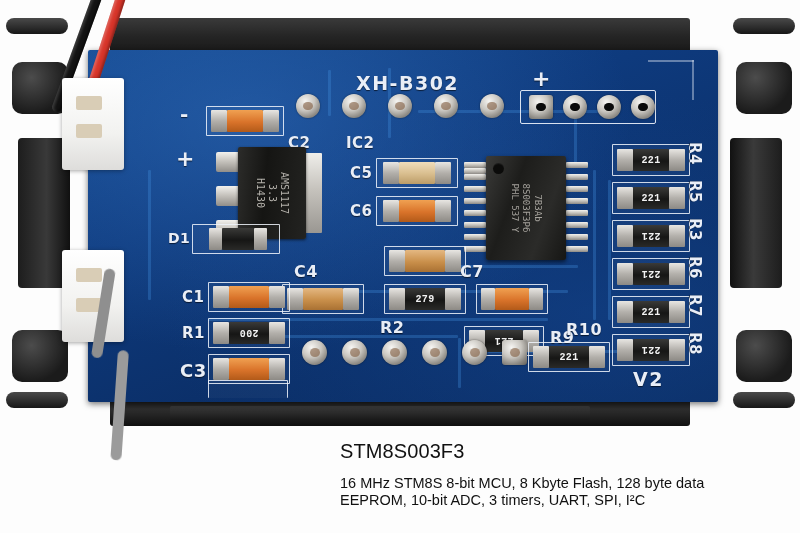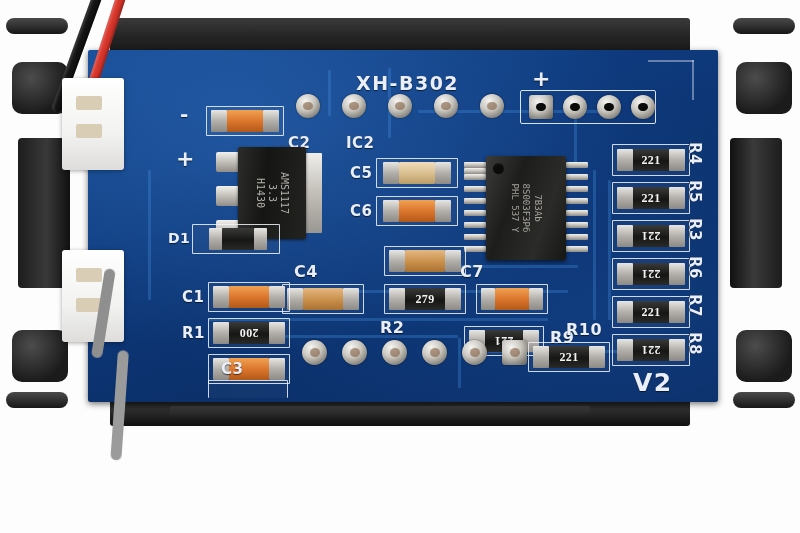--- a/index.html
+++ b/index.html
@@ -94,22 +94,22 @@
   }
   
   .smd { position: absolute; border-radius: 1px; }
   .smd .body { position:absolute; left:22%; top:0; width:56%; height:100%; border-radius:1px; }
   .smd .cap  { position:absolute; top:0; width:24%; height:100%;
                background: linear-gradient(180deg,#e8e6e2,#b3b0ab 50%,#8d8a85);
                border-radius:1px; }
   .smd .cap.l { left:-2%; } .smd .cap.r { right:-2%; }
   .smd .code {
     position:absolute; inset:0; display:flex; align-items:center; justify-content:center;
-    color:#f2f2f2; font-family:Liberation Serif, serif; font-weight:700;
-    font-size:12px; letter-spacing:.3px;
+    color:#f2f2f2; font-family:Liberation Mono, monospace; font-weight:700;
+    font-size:10px; letter-spacing:.3px;
   }
   .res .body { background: linear-gradient(180deg,#3a3a38,#161615 55%,#2a2a28); }
   .cap-tan .body { background: linear-gradient(180deg,#e4b882,#c98f4a 55%,#a97133); }
   .cap-org .body { background: linear-gradient(180deg,#f0a152,#d9732a 55%,#b25a19); }
   .cap-beige .body { background: linear-gradient(180deg,#f0ddbb,#d8bd8d 55%,#bb9c68); }
 
   
   .pad {
     position: absolute; border-radius: 50%;
     background: radial-gradient(circle at 38% 30%, #f6f5f2 0%, #c9c6c0 42%, #8e8b85 72%, #5f5d58 100%);
@@ -227,21 +227,21 @@
       <div class="trace" style="left:150px;top:285px;width:220px;height:3px;"></div>
       <div class="trace" style="left:370px;top:288px;width:3px;height:50px;"></div>
       <div class="trace" style="left:400px;top:300px;width:170px;height:3px;"></div>
       <div class="trace" style="left:240px;top:20px;width:3px;height:46px;"></div>
 
       <div class="silk-line" style="left:604px;top:10px;width:2px;height:40px;opacity:.5;"></div>
       <div class="silk-line" style="left:560px;top:10px;width:46px;height:2px;opacity:.5;"></div>
 
       <div class="silk" style="left:268px;top:22px;font-size:19px;letter-spacing:1.5px;">XH-B302</div>
 
-      <div class="silk" style="left:545px;top:318px;font-size:25px;letter-spacing:1.5px;">V2</div>
+      <div class="silk" style="left:545px;top:318px;font-size:19px;letter-spacing:1.5px;">V2</div>
 
       <div class="pad" style="left:208px;top:44px;width:24px;height:24px;"></div>
       <div class="pad" style="left:254px;top:44px;width:24px;height:24px;"></div>
       <div class="pad" style="left:300px;top:44px;width:24px;height:24px;"></div>
       <div class="pad" style="left:346px;top:44px;width:24px;height:24px;"></div>
       <div class="pad" style="left:392px;top:44px;width:24px;height:24px;"></div>
 
       <div class="silk" style="left:444px;top:16px;font-size:22px;">+</div>
       <div id="header4"></div>
       <div class="pad sq dark" style="left:441px;top:45px;width:24px;height:24px;"></div>
@@ -437,21 +437,21 @@
         <div class="code" style="transform:rotate(180deg);">200</div>
       </div>
       <div class="silk" style="left:94px;top:274px;font-size:15px;">R1</div>
 
       <div class="outline" style="left:120px;top:304px;width:82px;height:30px;"></div>
       <div class="smd cap-org" style="left:126px;top:308px;width:70px;height:22px;">
         <div class="cap l"></div>
           <div class="body"></div>
           <div class="cap r"></div>
       </div>
-      <div class="silk" style="left:92px;top:310px;font-size:15px;margin-left:41px;">C3</div>
+      <div class="silk" style="left:92px;top:310px;font-size:18px;">C3</div>
 
       <div class="pad" style="left:214px;top:290px;width:25px;height:25px;"></div>
       <div class="pad" style="left:254px;top:290px;width:25px;height:25px;"></div>
       <div class="pad" style="left:294px;top:290px;width:25px;height:25px;"></div>
       <div class="pad" style="left:334px;top:290px;width:25px;height:25px;"></div>
       <div class="pad" style="left:374px;top:290px;width:25px;height:25px;"></div>
       <div class="pad sq" style="left:414px;top:290px;width:25px;height:25px;"></div>
 
       <div class="outline" style="left:120px;top:330px;width:80px;height:18px;border-bottom:none;"></div>
 
@@ -478,14 +478,21 @@
       <div class="slot" style="left:14px;top:18px;width:26px;height:14px;"></div>
       <div class="slot" style="left:14px;top:48px;width:26px;height:14px;"></div>
     </div>
     <div class="wire" style="left:105px;top:268px;width:11px;height:90px;background:#8f8f8f;
                 transform:rotate(9deg);transform-origin:top left;filter:blur(.6px);"></div>
     <div class="wire" style="left:118px;top:350px;width:11px;height:110px;background:#9b9b9b;
                 transform:rotate(4deg);transform-origin:top left;filter:blur(.6px);"></div>
 
   </div>
 
+  <div id="caption">
+    <div id="cap-title">STM8S003F3</div>
+    <div id="cap-body">
+      <div>16 MHz STM8S 8-bit MCU, 8 Kbyte Flash, 128 byte data</div>
+      <div>EEPROM, 10-bit ADC, 3 timers, UART, SPI, I²C</div>
+    </div>
+  </div>
 
 </div>
 
 </body></html>

